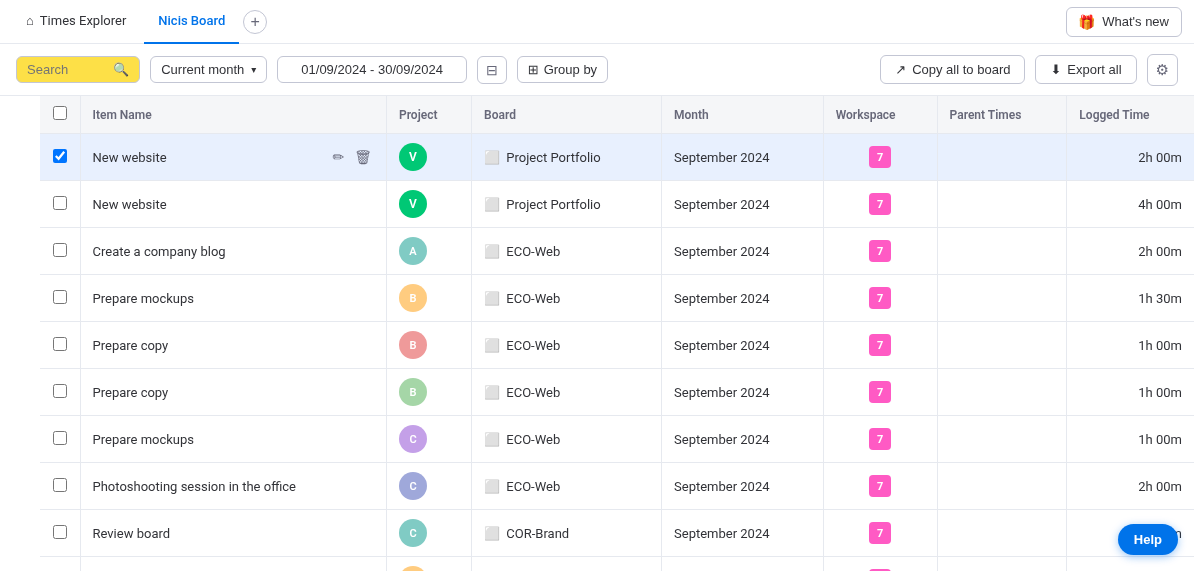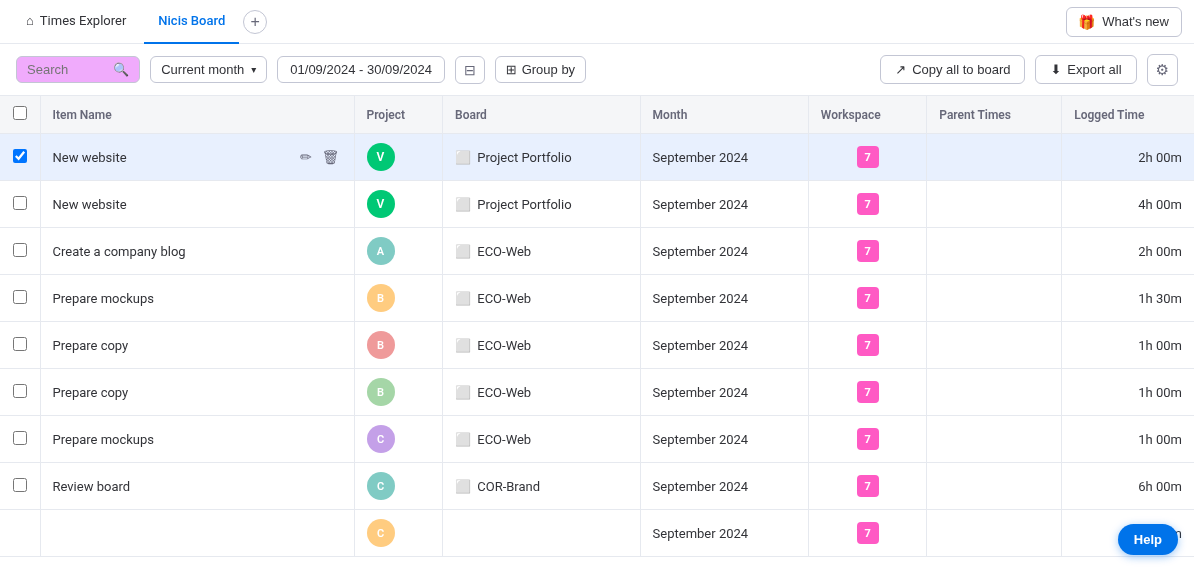--- a/index.html
+++ b/index.html
@@ -37,34 +37,34 @@
       display: flex; align-items: center; padding: 8px 16px; gap: 10px;
       border-bottom: 1px solid #e6e9ef; background: #fff; height: 52px;
     }
     .add-time-btn {
       display: flex; align-items: center; gap: 6px; background: #0073ea;
       color: #fff; border: none; border-radius: 6px; padding: 7px 14px;
       font-size: 13px; font-weight: 600; cursor: pointer; white-space: nowrap;
     }
     .search-box {
       display: flex; align-items: center; gap: 6px; border: 1px solid #c3c6d4;
-      border-radius: 6px; padding: 5px 10px; background: #f0abfc; min-width: 110px;
+      border-radius: 6px; padding: 5px 10px; background: #fde047; min-width: 110px;
     }
     .search-input {
       border: none; outline: none; font-size: 13px; color: #323338;
       background: transparent; width: 80px;
     }
     .filter-btn {
       display: flex; align-items: center; gap: 5px; border: 1px solid #c3c6d4;
       border-radius: 6px; padding: 5px 10px; background: #fff; cursor: pointer;
       font-size: 13px; color: #323338; white-space: nowrap;
     }
     .date-range-btn {
       display: flex; align-items: center; gap: 5px; border: 1px solid #c3c6d4;
-      border-radius: 6px; padding: 5px 12px; background: #fff; cursor: pointer;
+      border-radius: 6px; padding: 5px 23px; background: #fff; cursor: pointer;
       font-size: 13px; color: #323338; white-space: nowrap;
     }
     .icon-btn {
       display: flex; align-items: center; justify-content: center;
       border: 1px solid #c3c6d4; border-radius: 6px; padding: 5px 8px;
       background: #fff; cursor: pointer; color: #676879; font-size: 14px;
     }
     .group-by-btn {
       display: flex; align-items: center; gap: 5px; border: 1px solid #c3c6d4;
       border-radius: 6px; padding: 5px 10px; background: #fff; cursor: pointer;
@@ -81,21 +81,21 @@
       border-radius: 6px; padding: 6px 14px; background: #fff; cursor: pointer;
       font-size: 13px; color: #323338; white-space: nowrap;
     }
     .settings-btn {
       display: flex; align-items: center; justify-content: center;
       border: 1px solid #c3c6d4; border-radius: 6px; padding: 6px 8px;
       background: #fff; cursor: pointer; color: #676879; font-size: 15px;
     }
 
     
-    .table-container { overflow: auto; height: calc(100vh - 96px); }
+    .table-container { overflow: auto; height: calc(100vh - 96px); margin-left: 40px; }
     table { width: 100%; border-collapse: collapse; }
     thead tr { background: #f5f6f8; border-bottom: 1px solid #e6e9ef; }
     th {
       padding: 10px 12px; text-align: left; font-weight: 600; font-size: 12px;
       color: #676879; border-right: 1px solid #e6e9ef; white-space: nowrap;
       position: sticky; top: 0; background: #f5f6f8; z-index: 1;
     }
     th:last-child { border-right: none; }
     td {
       padding: 9px 12px; border-bottom: 1px solid #e6e9ef;
@@ -365,20 +365,39 @@
           </td>
           <td>September 2024</td>
           <td style="text-align: center;"><span class="badge badge-pink">7</span></td>
           <td></td>
           <td class="logged-time">1h 00m</td>
         </tr>
         <tr>
           <td class="checkbox-cell"><input type="checkbox" style=""></td>
           <td>
             <div class="item-name-cell">
+              <span class="item-name-text">Photoshooting session in the office</span>
+            </div>
+          </td>
+          <td><div class="avatar-img" style="background: rgb(159, 168, 218);">C</div></td>
+          <td>
+            <div class="board-cell">
+              <span class="board-icon">⬜</span>
+              <span>ECO-Web</span>
+            </div>
+          </td>
+          <td>September 2024</td>
+          <td style="text-align: center;"><span class="badge badge-pink">7</span></td>
+          <td></td>
+          <td class="logged-time">2h 00m</td>
+        </tr>
+        <tr>
+          <td class="checkbox-cell"><input type="checkbox" style=""></td>
+          <td>
+            <div class="item-name-cell">
               <span class="item-name-text">Review board</span>
             </div>
           </td>
           <td><div class="avatar-img" style="background: rgb(128, 203, 196);">C</div></td>
           <td>
             <div class="board-cell">
               <span class="board-icon">⬜</span>
               <span>COR-Brand</span>
             </div>
           </td>

